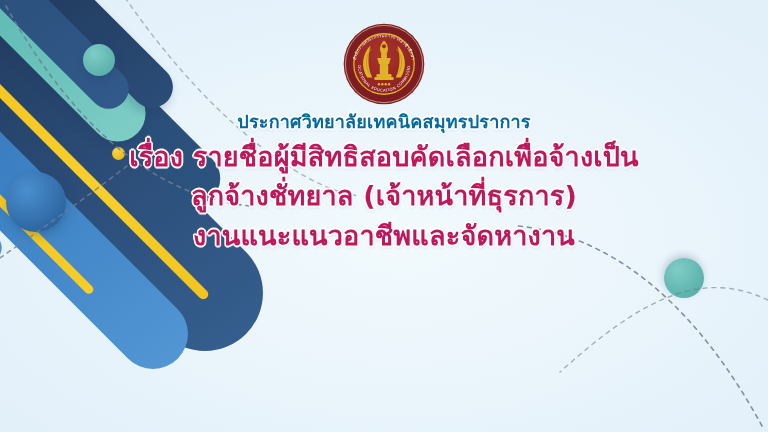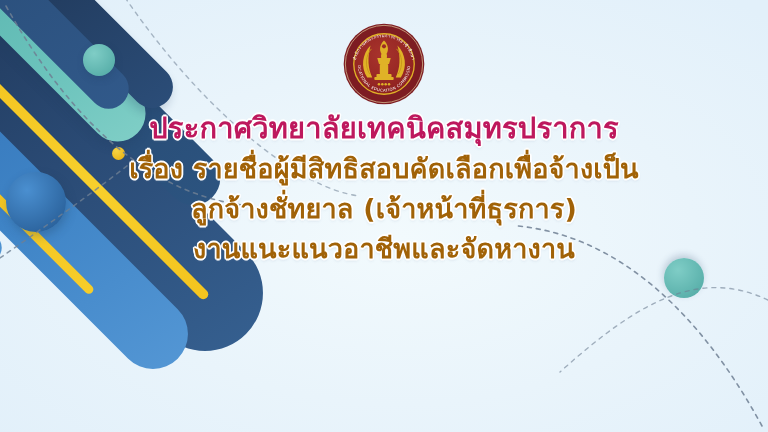--- a/index.html
+++ b/index.html
@@ -76,33 +76,33 @@
   }
   .hl {
     display: block;
     font-family: "DejaVu Sans", "Liberation Sans", sans-serif;
     font-weight: bold;
     letter-spacing: .2px;
     line-height: 1.14;
     white-space: nowrap;
   }
   .hl-orange {
-    font-size: 29px;
-    color: #be185d;
+    font-size: 18px;
+    color: #0369a1;
     -webkit-text-stroke: 0.9px #ffffff;
     paint-order: stroke fill;
     text-shadow:
       1.6px 0 0 #fff, -1.6px 0 0 #fff, 0 1.6px 0 #fff, 0 -1.6px 0 #fff,
       1.2px 1.2px 0 #fff, -1.2px 1.2px 0 #fff, 1.2px -1.2px 0 #fff, -1.2px -1.2px 0 #fff,
       0 2px 3px rgba(120,140,165,.30);
     margin-bottom: 9px;
   }
   .hl-blue {
     font-size: 27px;
-    color: #a16207;
+    color: #be185d;
     -webkit-text-stroke: 0.9px #ffffff;
     paint-order: stroke fill;
     text-shadow:
       1.6px 0 0 #fff, -1.6px 0 0 #fff, 0 1.6px 0 #fff, 0 -1.6px 0 #fff,
       1.2px 1.2px 0 #fff, -1.2px 1.2px 0 #fff, 1.2px -1.2px 0 #fff, -1.2px -1.2px 0 #fff,
       0 2px 3px rgba(120,140,165,.30);
     margin-bottom: 9px;
   }
   .hl-blue.last { margin-bottom: 0; }
 </style>

